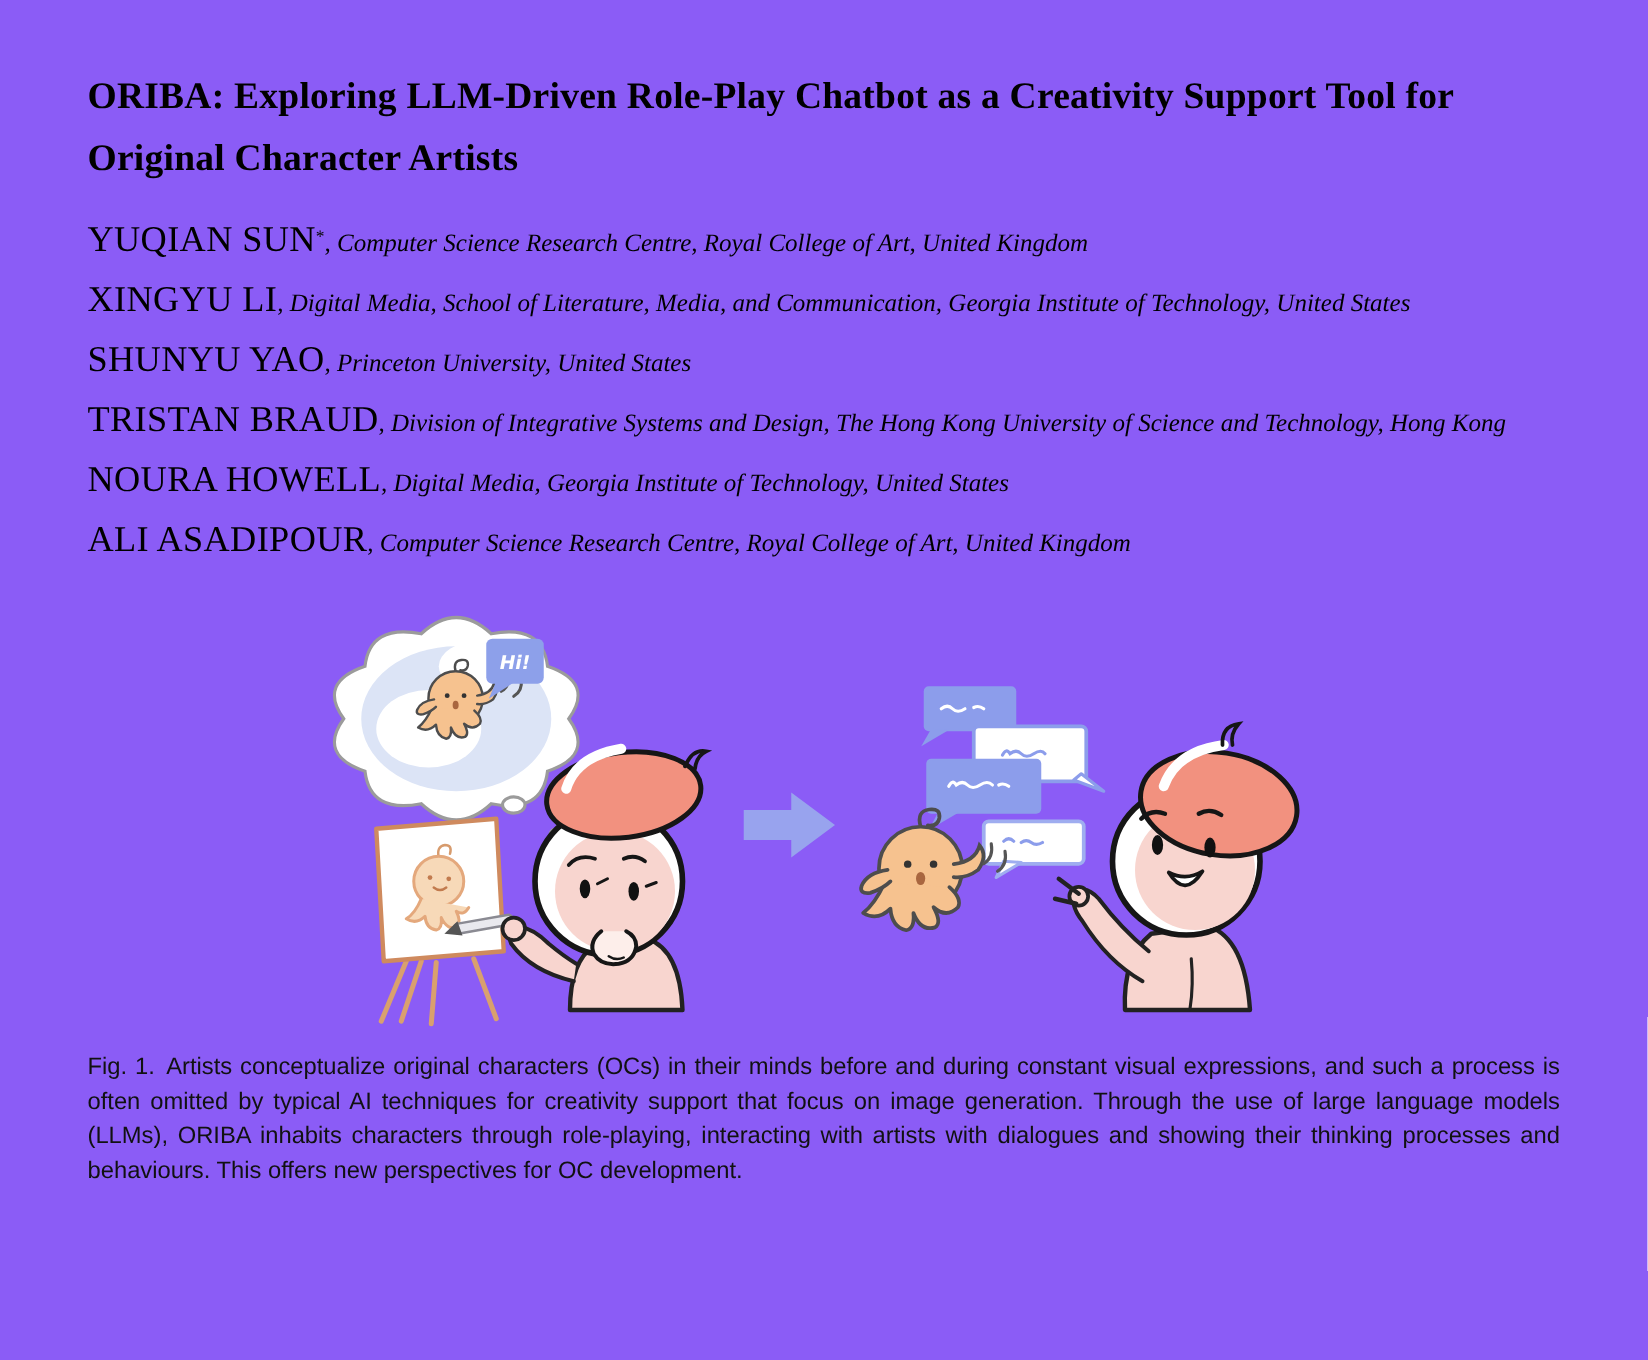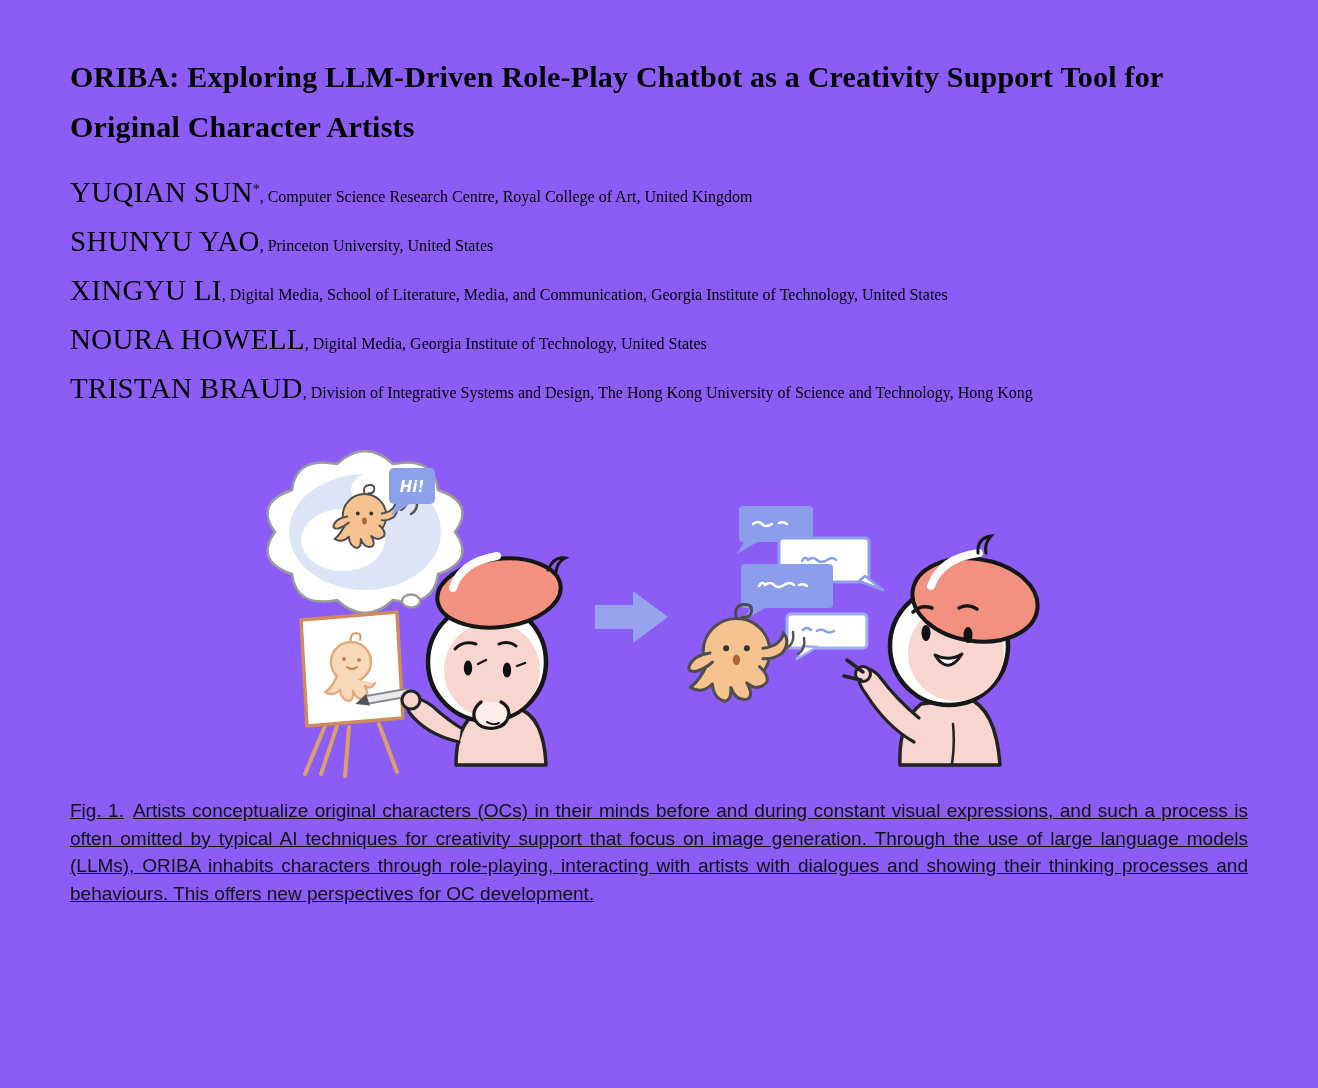--- a/index.html
+++ b/index.html
@@ -33,49 +33,50 @@
     font-size:29px;
     letter-spacing:0.3px;
     color:#000;
   }
   .author-mark{
     font-size:14px;
     vertical-align:super;
     line-height:0;
   }
   .author-affil{
-    font-size:16px;
+    font-size:20px;
     color:#000;
+    font-style:italic;
   }
   figure.fig1{margin:25px 0 0 0;padding:0;}
   .fig-art{display:block;margin:0 auto;}
   figcaption.caption{
     margin-top:12px;
     font-family:"Liberation Sans", sans-serif;
     font-size:19px;
     line-height:27.5px;
     text-align:justify;
     color:#111;
-    text-decoration:underline;
   }
   .cap-label{margin-right:9px;}
 </style>
 </head>
 <body>
 
 <div class="page">
 
   <h1 class="title">ORIBA: Exploring LLM-Driven Role-Play Chatbot as a Creativity Support Tool for Original Character Artists</h1>
 
   <div class="authors">
     <p class="author-line"><span class="author-name">YUQIAN SUN</span><sup class="author-mark">*</sup><span class="author-affil">, Computer Science Research Centre, Royal College of Art, United Kingdom</span></p>
+    <p class="author-line"><span class="author-name">XINGYU LI</span><sup class="author-mark"></sup><span class="author-affil">, Digital Media, School of Literature, Media, and Communication, Georgia Institute of Technology, United States</span></p>
     <p class="author-line"><span class="author-name">SHUNYU YAO</span><sup class="author-mark"></sup><span class="author-affil">, Princeton University, United States</span></p>
-    <p class="author-line"><span class="author-name">XINGYU LI</span><sup class="author-mark"></sup><span class="author-affil">, Digital Media, School of Literature, Media, and Communication, Georgia Institute of Technology, United States</span></p>
+    <p class="author-line"><span class="author-name">TRISTAN BRAUD</span><sup class="author-mark"></sup><span class="author-affil">, Division of Integrative Systems and Design, The Hong Kong University of Science and Technology, Hong Kong</span></p>
     <p class="author-line"><span class="author-name">NOURA HOWELL</span><sup class="author-mark"></sup><span class="author-affil">, Digital Media, Georgia Institute of Technology, United States</span></p>
-    <p class="author-line"><span class="author-name">TRISTAN BRAUD</span><sup class="author-mark"></sup><span class="author-affil">, Division of Integrative Systems and Design, The Hong Kong University of Science and Technology, Hong Kong</span></p>
+    <p class="author-line"><span class="author-name">ALI ASADIPOUR</span><sup class="author-mark"></sup><span class="author-affil">, Computer Science Research Centre, Royal College of Art, United Kingdom</span></p>
   </div>
 
   <figure class="fig1">
     <svg class="fig-art" width="800" height="345" viewBox="0 0 800 345">
       <defs>
         <g id="octo">
           <path d="M50,16 Q47,5 56,4 Q64,3 63,10 Q62,16 55,15" fill="none" stroke="#4d4d4d" stroke-width="2.6" stroke-linecap="round"></path>
           <circle cx="50" cy="45" r="29" fill="#f6c28f" stroke="#4d4d4d" stroke-width="2.6"></circle>
           <path d="M25,55 Q18,70 10,76 Q20,82 29,73 Q30,86 40,88 Q46,87 45,76 Q50,89 60,86 Q65,83 59,72 Q68,80 76,72 Q79,66 70,58" fill="#f6c28f" stroke="#4d4d4d" stroke-width="2.6" stroke-linejoin="round" stroke-linecap="round"></path>
           <path d="M73,42 Q88,40 91,29 Q97,36 90,46 Q82,52 73,51" fill="#f6c28f" stroke="#4d4d4d" stroke-width="2.6" stroke-linecap="round"></path>

